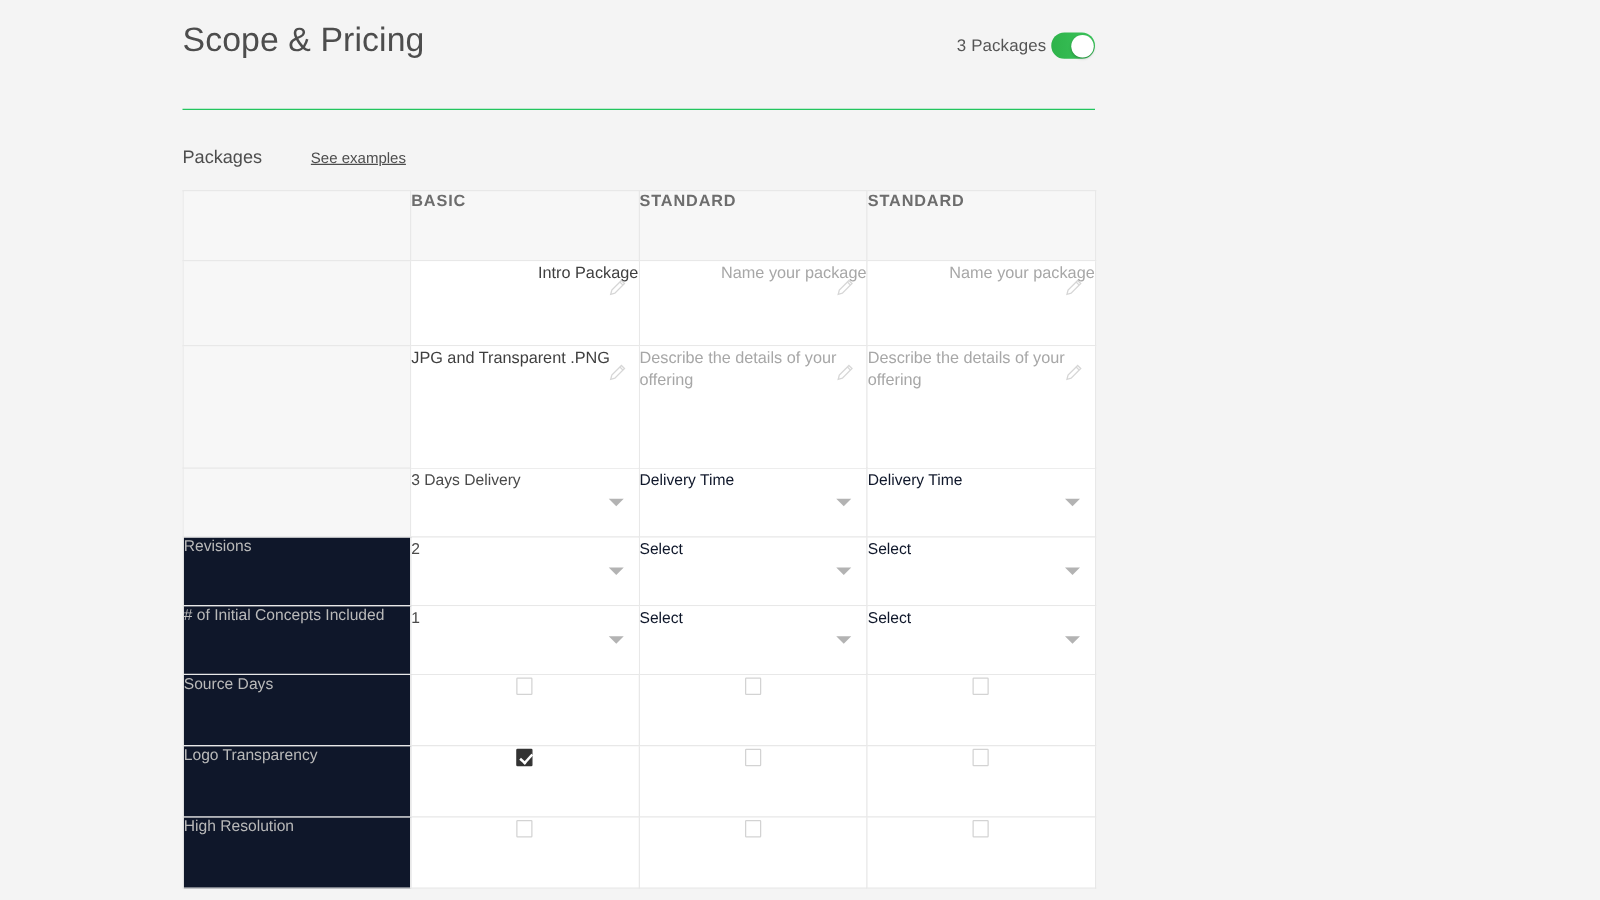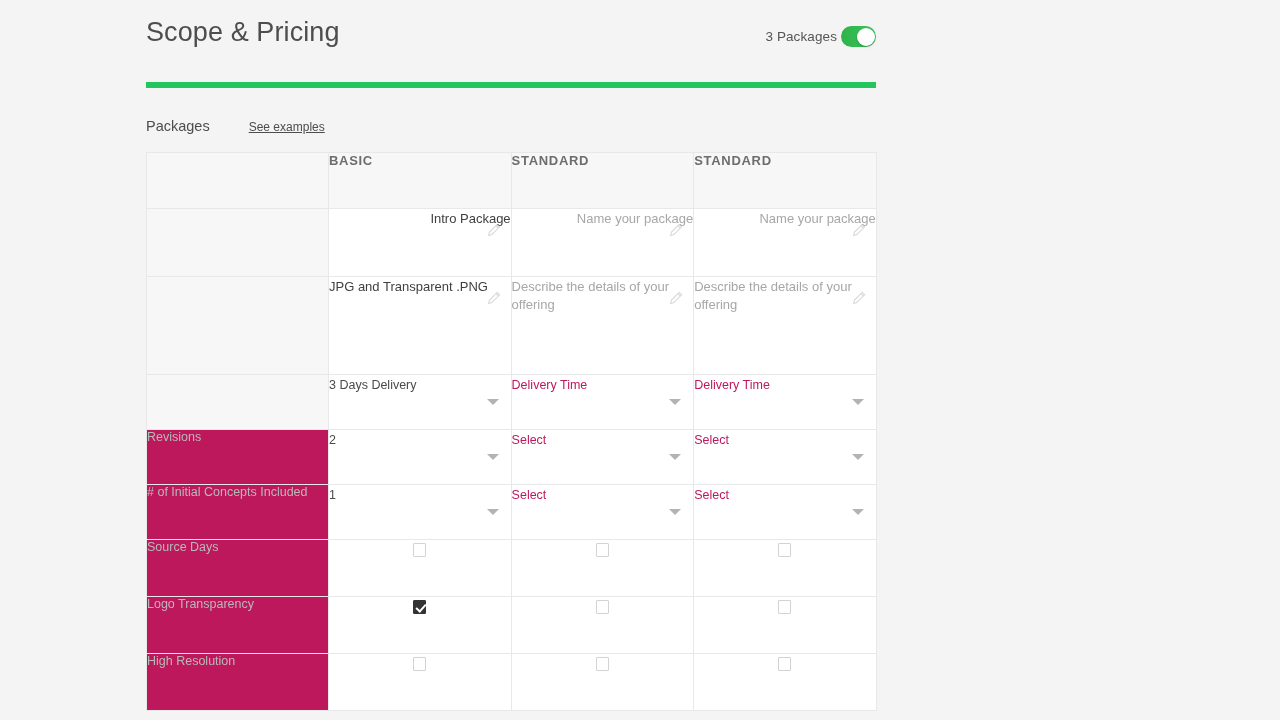--- a/index.html
+++ b/index.html
@@ -26,21 +26,21 @@
     position: absolute;
     left: 146px;
     top: 0;
     width: 730px;
   }
 
   
   .header {
     position: relative;
     height: 88px;
-    border-bottom: 6px solid #22c55e;
+    border-bottom: 1px solid #22c55e;
   }
 
   .page-title {
     position: absolute;
     left: 0;
     top: 17px;
     font-size: 27px;
     font-weight: 400;
     color: #4d4d4d;
     letter-spacing: 0.1px;
@@ -116,21 +116,21 @@
   .pkg-table td, .pkg-table th {
     border: 1px solid #e8e8e8;
     vertical-align: top;
     padding: 0;
   }
 
   col.c-label { width: 182px; }
   col.c-pkg   { width: 182.6px; }
 
   .label-cell {
-    background: #be185d;
+    background: #0f172a;
     color: #b9b9b9;
     font-size: 12.5px;
     padding: 0 0 0 17px;
     vertical-align: middle;
     line-height: 15px;
   }
   .label-cell.blank { background: #f7f7f7; border-right: 1px solid #e8e8e8; }
 
   .th-cell {
     background: #f7f7f7;
@@ -172,21 +172,21 @@
     background: #ffffff;
     height: 55px;
     vertical-align: middle;
     position: relative;
     padding: 0 30px 0 16px;
   }
   .select-cell .stext {
     font-size: 12.5px;
     color: #4a4a4a;
   }
-  .select-cell .stext.placeholder { color: #be185d; }
+  .select-cell .stext.placeholder { color: #0f172a; }
 
   .caret {
     position: absolute;
     right: 12px;
     top: 50%;
     margin-top: -3px;
     width: 0; height: 0;
     border-left: 6px solid transparent;
     border-right: 6px solid transparent;
     border-top: 6px solid #b3b3b3;

